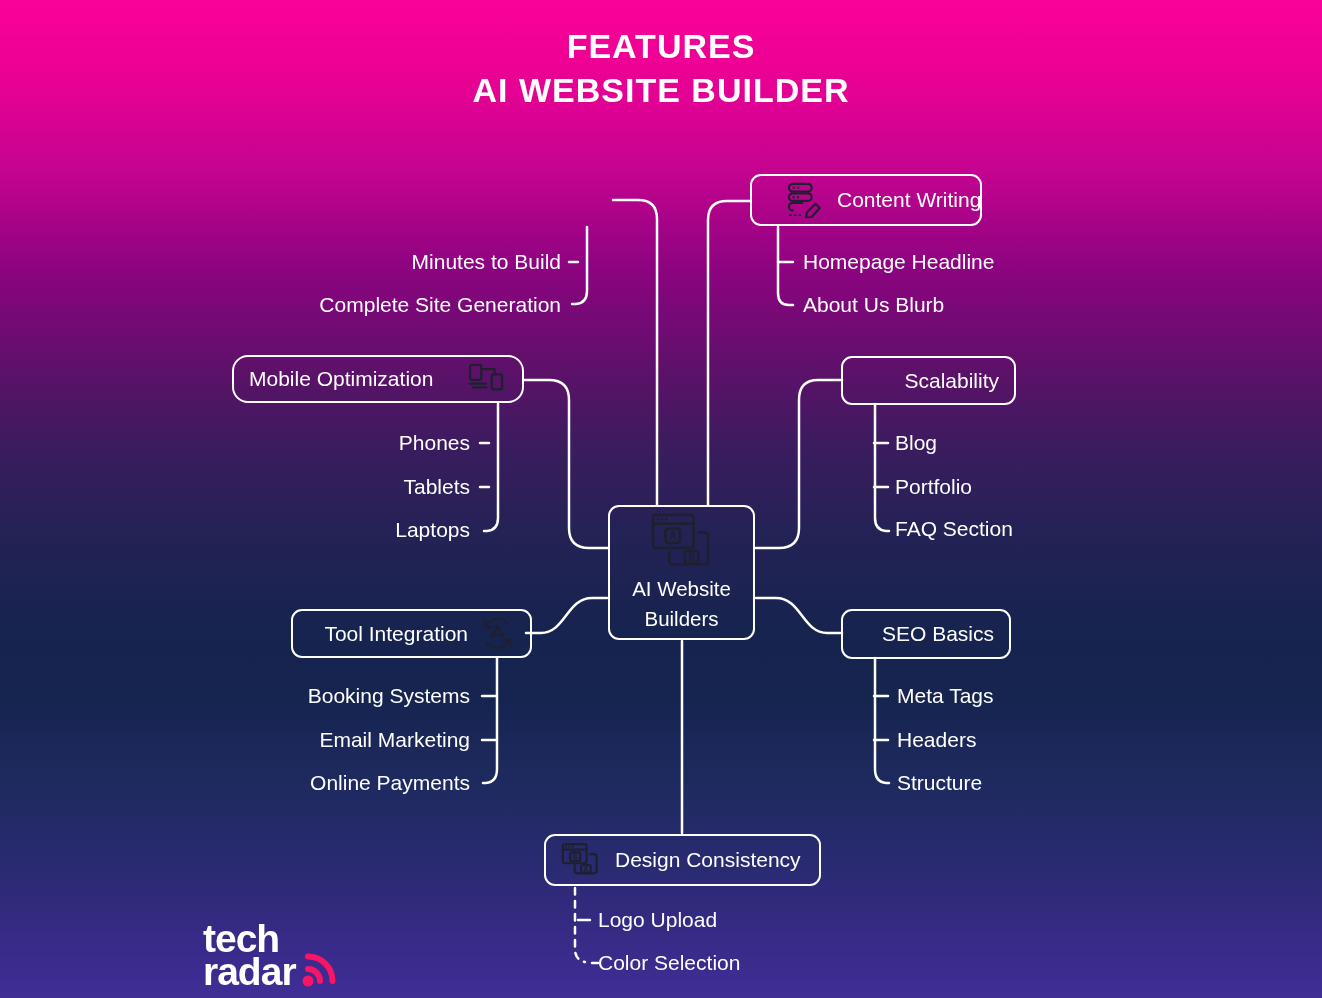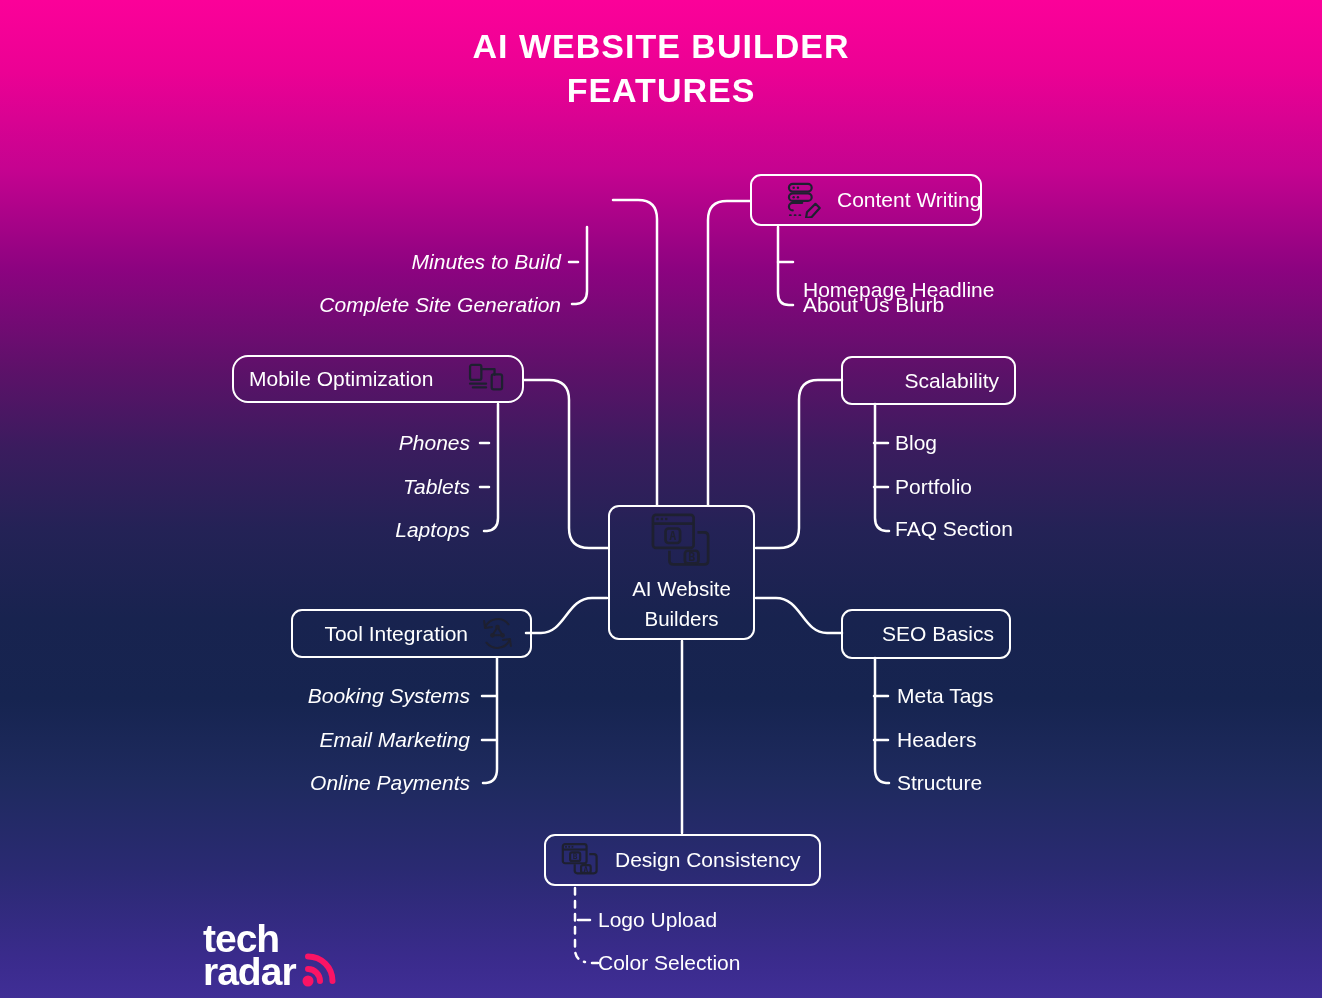--- a/index.html
+++ b/index.html
@@ -31,37 +31,37 @@
   .sp{justify-content:space-between;}
   .end{justify-content:flex-end;}
   .center-box{
     flex-direction:column;justify-content:center;gap:2px;
     text-align:center;line-height:28px;font-size:20.5px;padding:4px 8px;
   }
   .child{
     position:absolute;color:#fff;font-size:21px;
     white-space:nowrap;transform:translateY(-50%);
   }
-  .cl{text-align:right;font-style:italic;}
+  .cl{text-align:right;}
   .logo{
     position:absolute;left:203px;top:922px;
     color:#fff;font-weight:bold;font-size:39px;line-height:33px;
     letter-spacing:-1px;
   }
   .radar-icon{position:absolute;left:299px;top:948px;}
   svg{display:block;}
 </style>
 </head>
 <body>
 
 <div id="canvas">
 
   <div class="title">
+    <div>FEATURES</div>
     <div>AI WEBSITE BUILDER</div>
-    <div>FEATURES</div>
   </div>
 
   <svg id="connectors" width="1322" height="998">
     <g fill="none" stroke="#ffffff" stroke-width="2.5" stroke-linecap="round">
 
       <path d="M 613 200 H 638 Q 657 200 657 219 V 505"></path>
       <path d="M 587 227 V 291 Q 587 303 576 304 H 572"></path>
       <path d="M 569 262 H 578"></path>
 
       <path d="M 750 201 H 727 Q 708 201 708 220 V 505"></path>
@@ -113,21 +113,21 @@
           <circle cx="7" cy="16" r="1.3"></circle>
             <circle cx="11.5" cy="16" r="1.3"></circle>
           <rect x="2" y="34" width="3" height="2" rx="1"></rect>
             <rect x="7" y="34" width="3" height="2" rx="1"></rect>
             <rect x="12" y="34" width="3" height="2" rx="1"></rect>
         </g>
       </svg>
     </span>
     <span class="lbl">Content Writing</span>
   </div>
-  <div class="child" style="left:803px;top:262px;margin-top:28px;">Homepage Headline</div>
+  <div class="child" style="left:803px;top:262px;">Homepage Headline</div>
   <div class="child" style="left:803px;top:305px;">About Us Blurb</div>
 
   <div class="box sp" style="left:232px;top:355px;width:292px;height:48px;border-radius:16px;">
     <span class="lbl">Mobile Optimization</span>
     <span>
       <svg viewBox="0 0 42 34" width="40" height="32">
         <g fill="none" stroke="#1e2030" stroke-width="2.4" stroke-linejoin="round" stroke-linecap="round">
           <rect x="3" y="2" width="12" height="16" rx="2"></rect>
           <path d="M15 6.5 h14 v6"></path>
           <rect x="26" y="12" width="11" height="16" rx="2"></rect>

